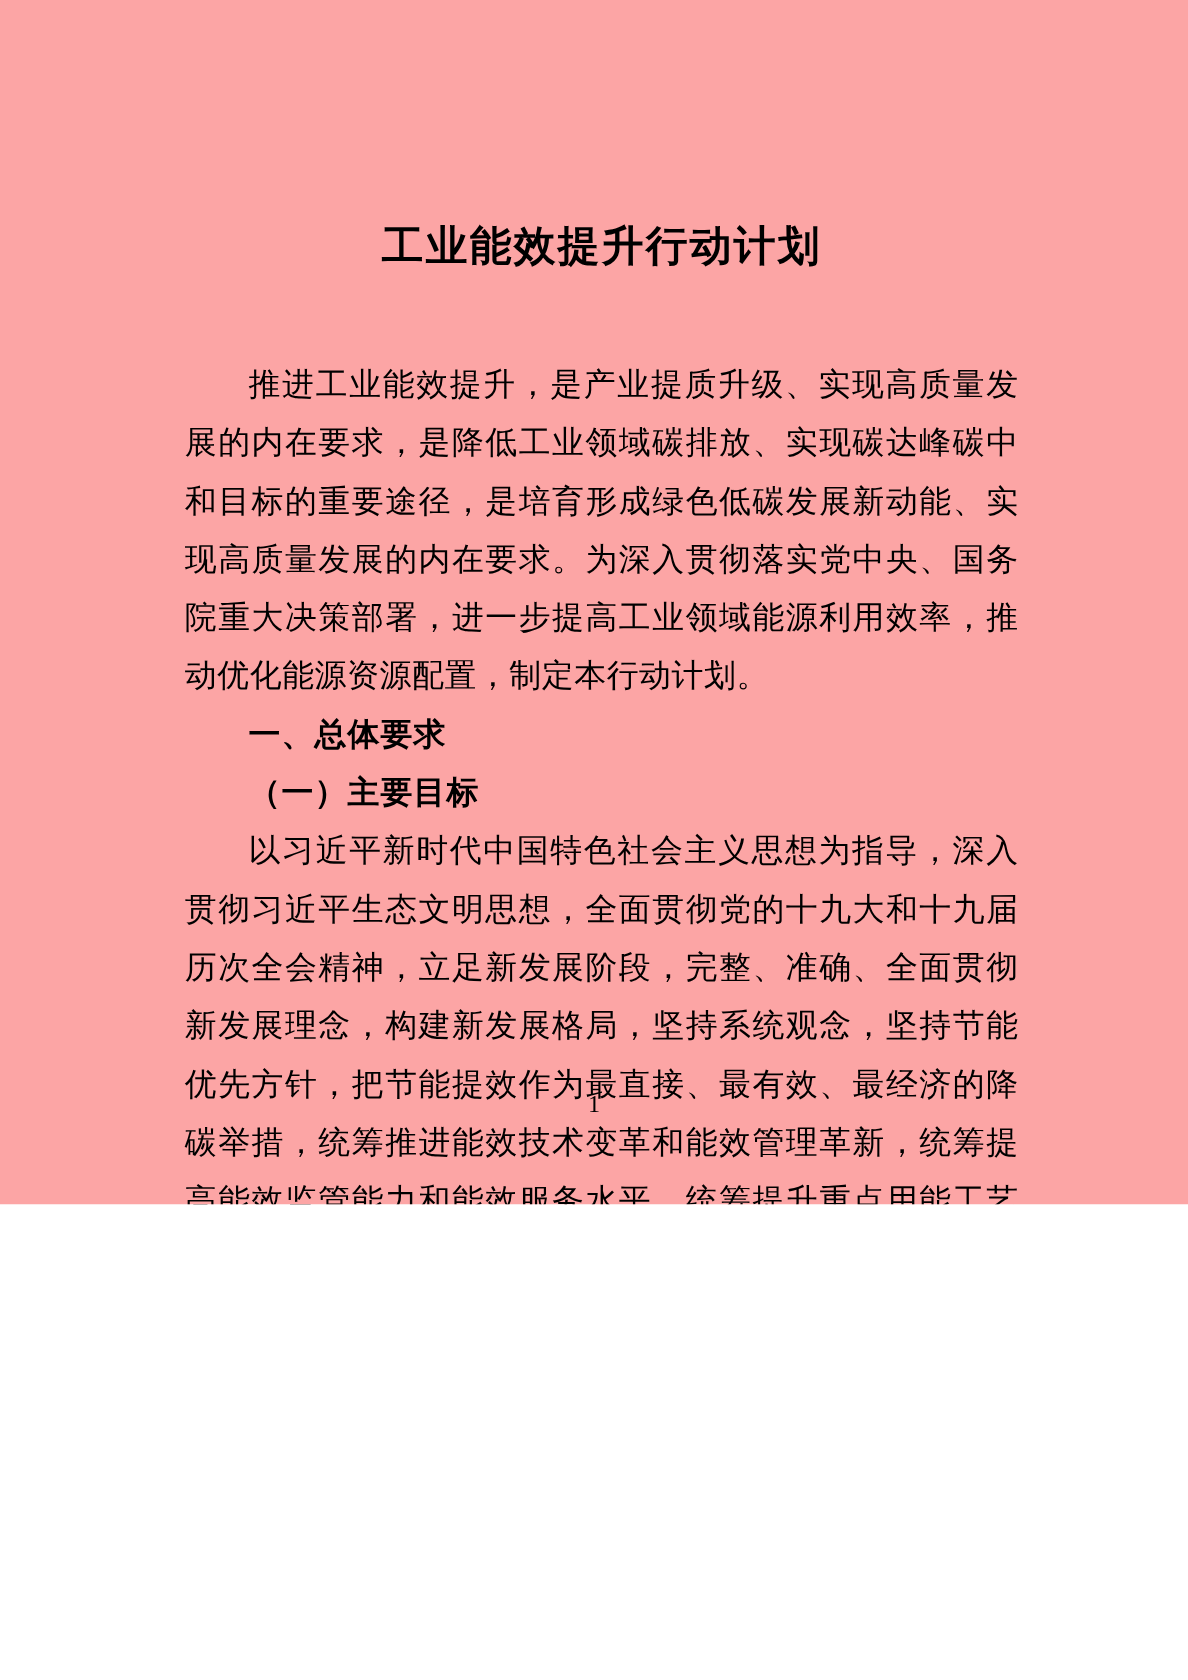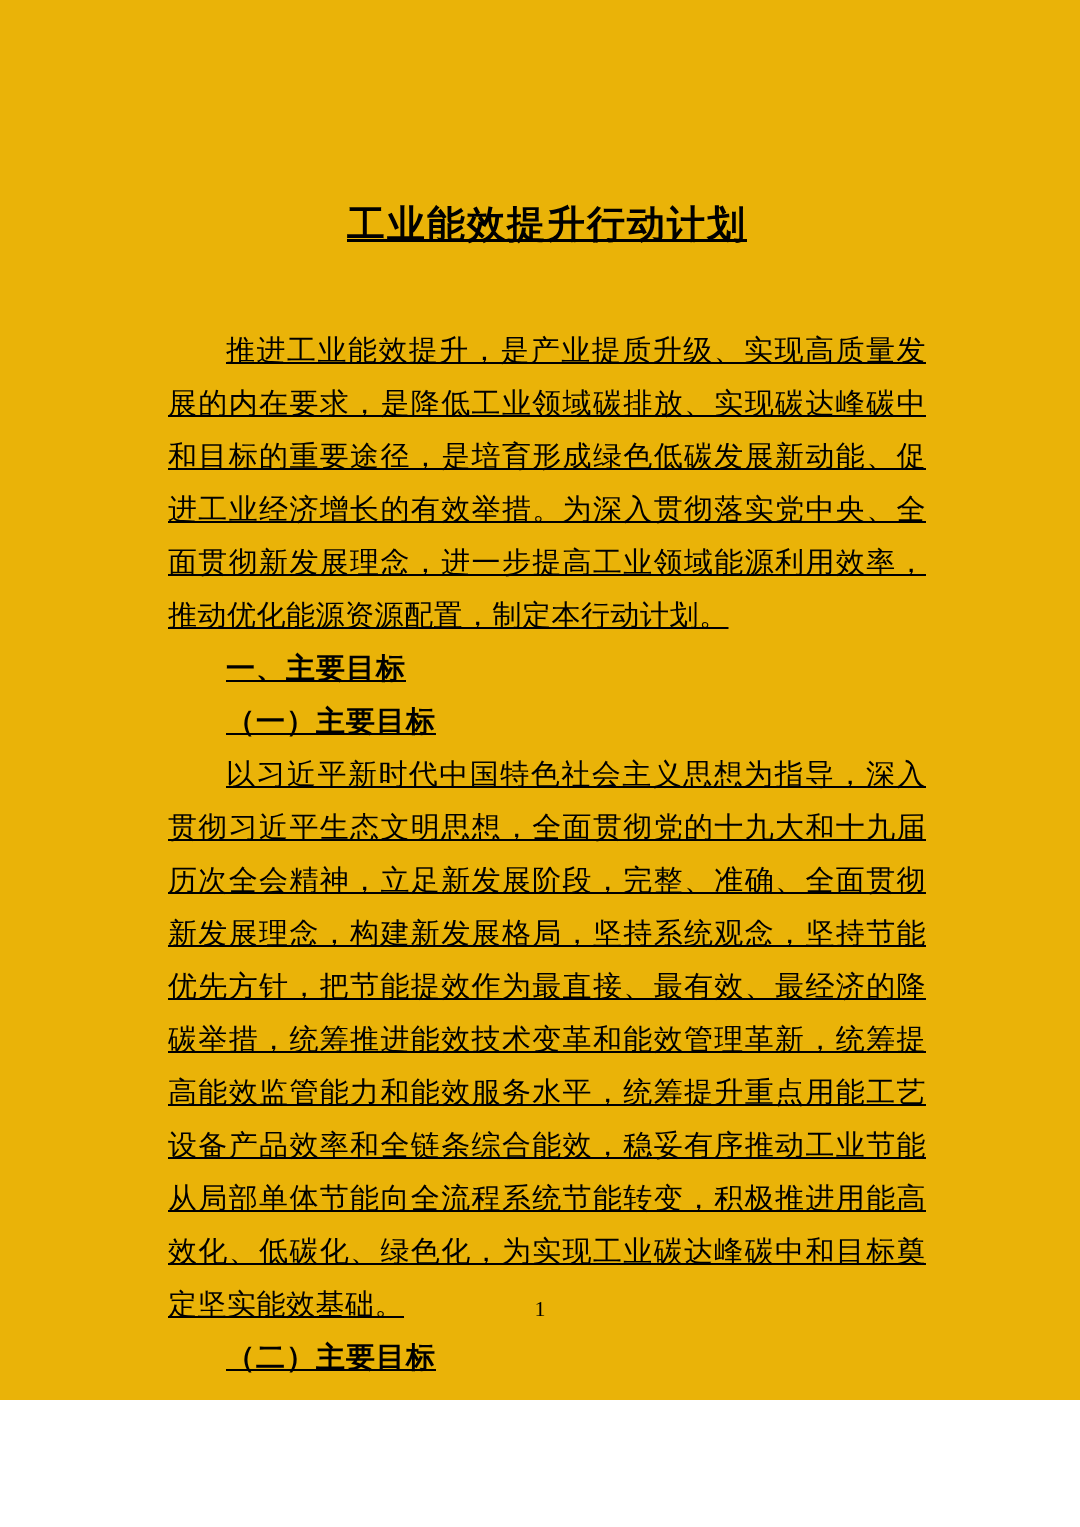--- a/index.html
+++ b/index.html
@@ -3,26 +3,25 @@
 <meta charset="utf-8">
 <style>
   * { margin: 0; padding: 0; box-sizing: border-box; }
   html, body {
     background: #ffffff;
     font-family: "Liberation Serif", "DejaVu Serif", serif;
   }
   .page {
     position: relative;
     width: 1080px;
-    height: 1400px;
+    height: 1095px;
     margin: 0 auto;
-    background: #eab308;
+    background: #fca5a5;
     color: #000000;
     overflow: hidden;
-    text-decoration: underline;
   }
   .content {
     padding: 0 154px 0 168px;
   }
   .doc-title {
     margin-top: 196px;
     text-align: center;
     font-size: 38px;
     font-weight: bold;
     line-height: 56px;
@@ -65,21 +64,21 @@
     font-family: "Liberation Serif", "DejaVu Serif", serif;
   }
 </style>
 </head>
 <body>
 
 <div class="page">
   <div class="content">
     <h1 class="doc-title">工业能效提升行动计划</h1>
     <div class="doc-body">
-        <p class="block paragraph">推进工业能效提升，是产业提质升级、实现高质量发展的内在要求，是降低工业领域碳排放、实现碳达峰碳中和目标的重要途径，是培育形成绿色低碳发展新动能、促进工业经济增长的有效举措。为深入贯彻落实党中央、全面贯彻新发展理念，进一步提高工业领域能源利用效率，推动优化能源资源配置，制定本行动计划。</p>
-        <p class="block heading1">一、主要目标</p>
+        <p class="block paragraph">推进工业能效提升，是产业提质升级、实现高质量发展的内在要求，是降低工业领域碳排放、实现碳达峰碳中和目标的重要途径，是培育形成绿色低碳发展新动能、实现高质量发展的内在要求。为深入贯彻落实党中央、国务院重大决策部署，进一步提高工业领域能源利用效率，推动优化能源资源配置，制定本行动计划。</p>
+        <p class="block heading1">一、总体要求</p>
         <p class="block heading2">（一）主要目标</p>
         <p class="block paragraph">以习近平新时代中国特色社会主义思想为指导，深入贯彻习近平生态文明思想，全面贯彻党的十九大和十九届历次全会精神，立足新发展阶段，完整、准确、全面贯彻新发展理念，构建新发展格局，坚持系统观念，坚持节能优先方针，把节能提效作为最直接、最有效、最经济的降碳举措，统筹推进能效技术变革和能效管理革新，统筹提高能效监管能力和能效服务水平，统筹提升重点用能工艺设备产品效率和全链条综合能效，稳妥有序推动工业节能从局部单体节能向全流程系统节能转变，积极推进用能高效化、低碳化、绿色化，为实现工业碳达峰碳中和目标奠定坚实能效基础。</p>
         <p class="block heading2">（二）主要目标</p>
       </div>
   </div>
   <div class="page-number">1</div>
 </div>
 
 </body></html>

